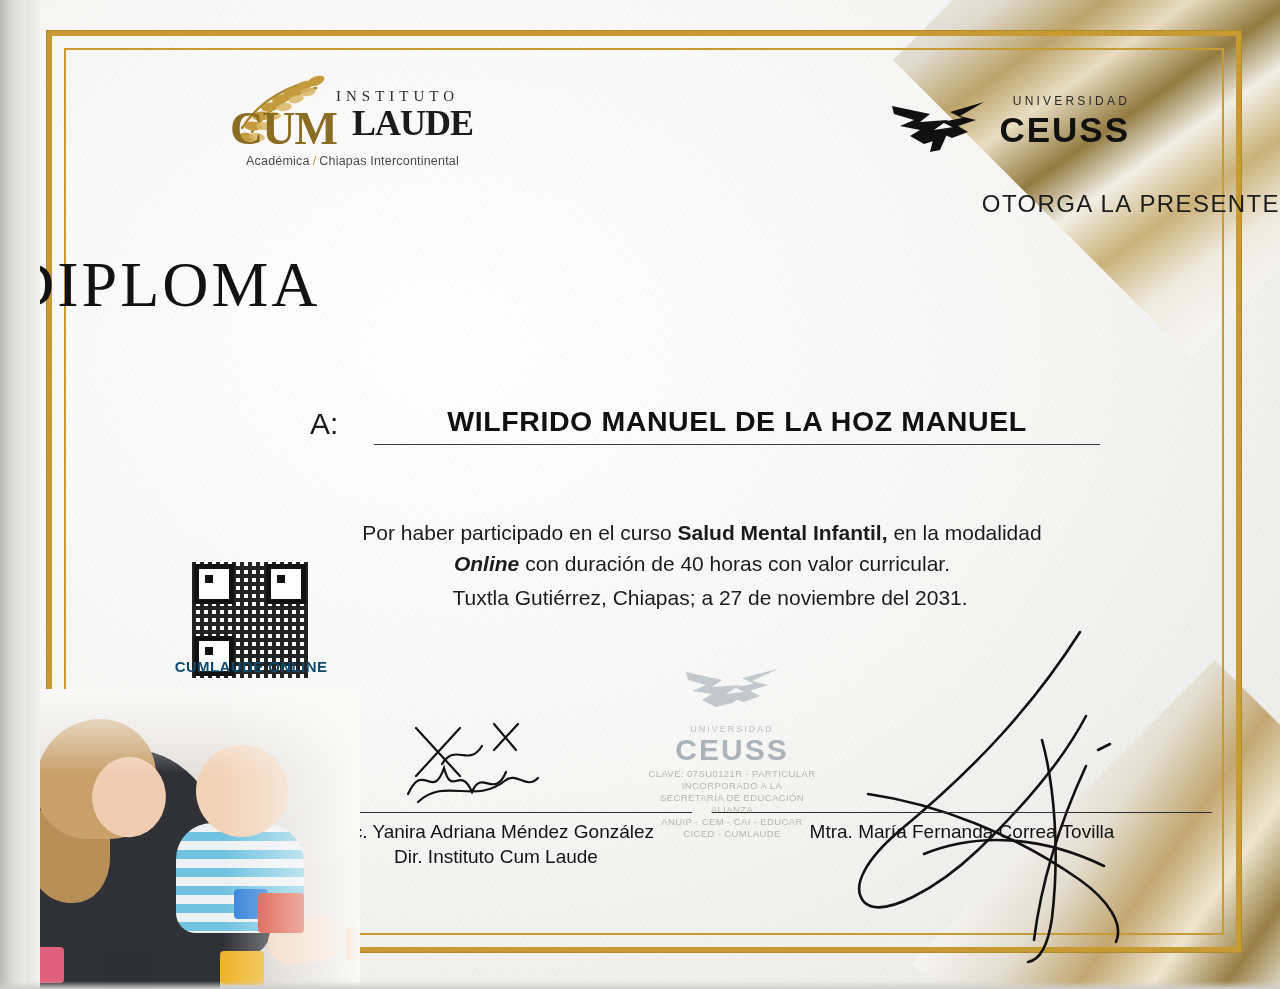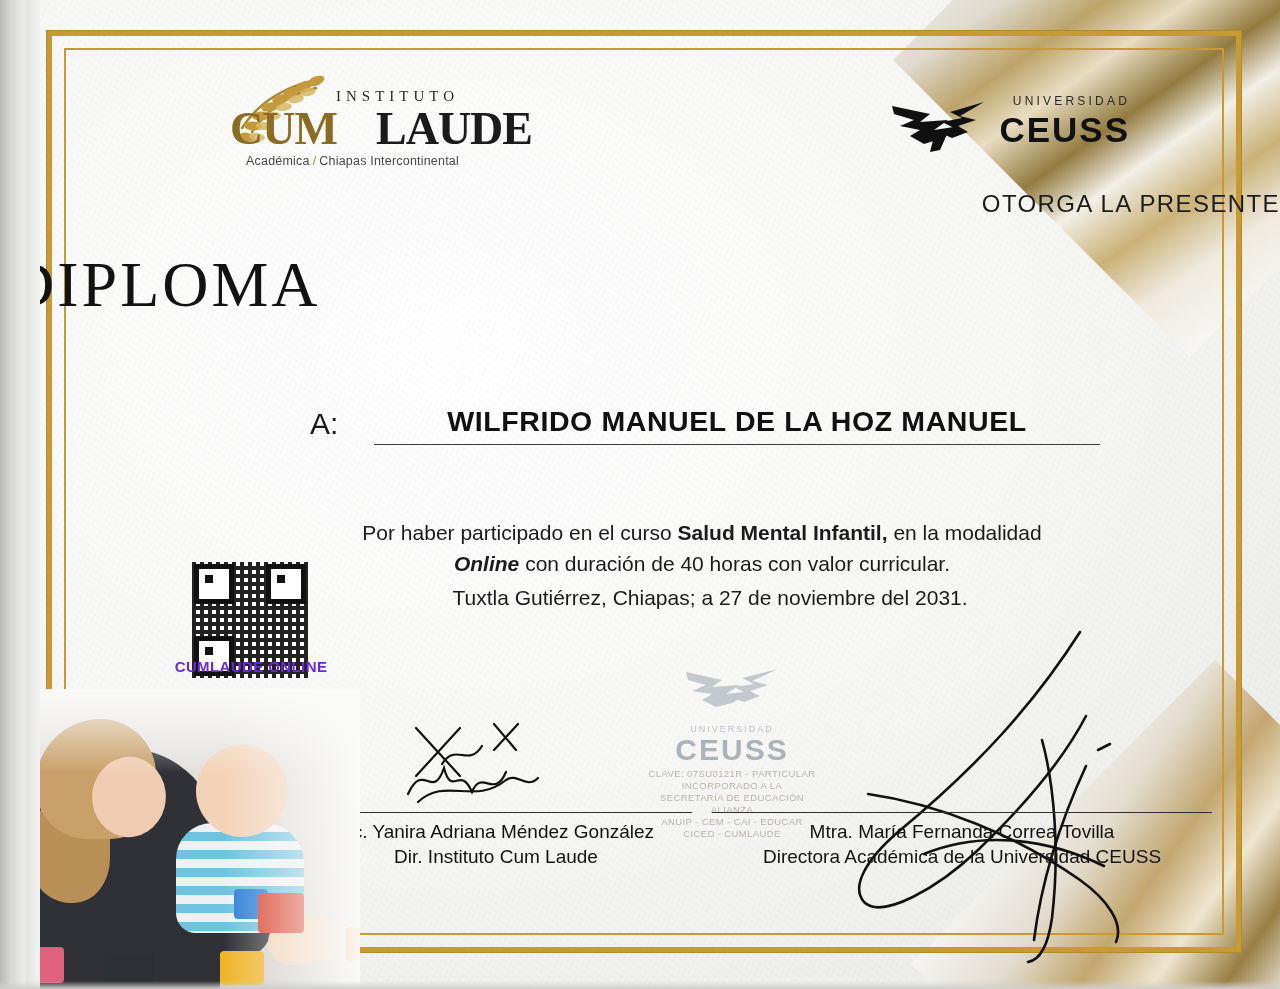--- a/index.html
+++ b/index.html
@@ -129,26 +129,25 @@
     font-size: 46px;
     font-weight: bold;
     letter-spacing: -1px;
     color: #8a6c22;
     font-family: "Liberation Serif", serif;
   }
   .cl-laude {
     position: absolute;
     left: 140px;
     top: 30px;
-    font-size: 46px;
+    font-size: 36px;
     font-weight: bold;
     letter-spacing: -1px;
     color: #1b1b1b;
     font-family: "Liberation Serif", serif;
-    margin-left: 24px;
   }
   .cl-tag {
     position: absolute;
     left: 34px;
     top: 82px;
     font-size: 12.5px;
     color: #4a4a4a;
     letter-spacing: .2px;
   }
   .cl-tag .slash { color: #b8912f; padding: 0 3px; }
@@ -292,21 +291,21 @@
   .qr-eye.bl { left: 2px; bottom: 2px; }
   .qr-caption {
     position: absolute;
     left: 158px;
     top: 658px;
     width: 186px;
     text-align: center;
     font-size: 15px;
     font-weight: bold;
     letter-spacing: .4px;
-    color: #6d28d9;
+    color: #0c4a6e;
   }
 
   
   .seal {
     position: absolute;
     left: 622px;
     top: 660px;
     width: 220px;
     height: 190px;
     opacity: .55;
@@ -622,21 +621,20 @@
 
   <div class="sig-left">
     <div class="sig-rule"></div>
     <div class="sig-name">Lic. Yanira Adriana Méndez González</div>
     <div class="sig-role">Dir. Instituto Cum Laude</div>
   </div>
 
   <div class="sig-right">
     <div class="sig-rule"></div>
     <div class="sig-name">Mtra. María Fernanda Correa Tovilla</div>
-    <div class="sig-role">Directora Académica de la Universidad CEUSS</div>
   </div>
 
   <div class="photo">
     <div class="ph-floor"></div>
     <div class="ph-mom-body"></div>
     <div class="ph-mom-hair2"></div>
     <div class="ph-mom-hair"></div>
     <div class="ph-mom-face"></div>
     <div class="ph-mom-arm"></div>
     <div class="ph-baby-body"></div>

